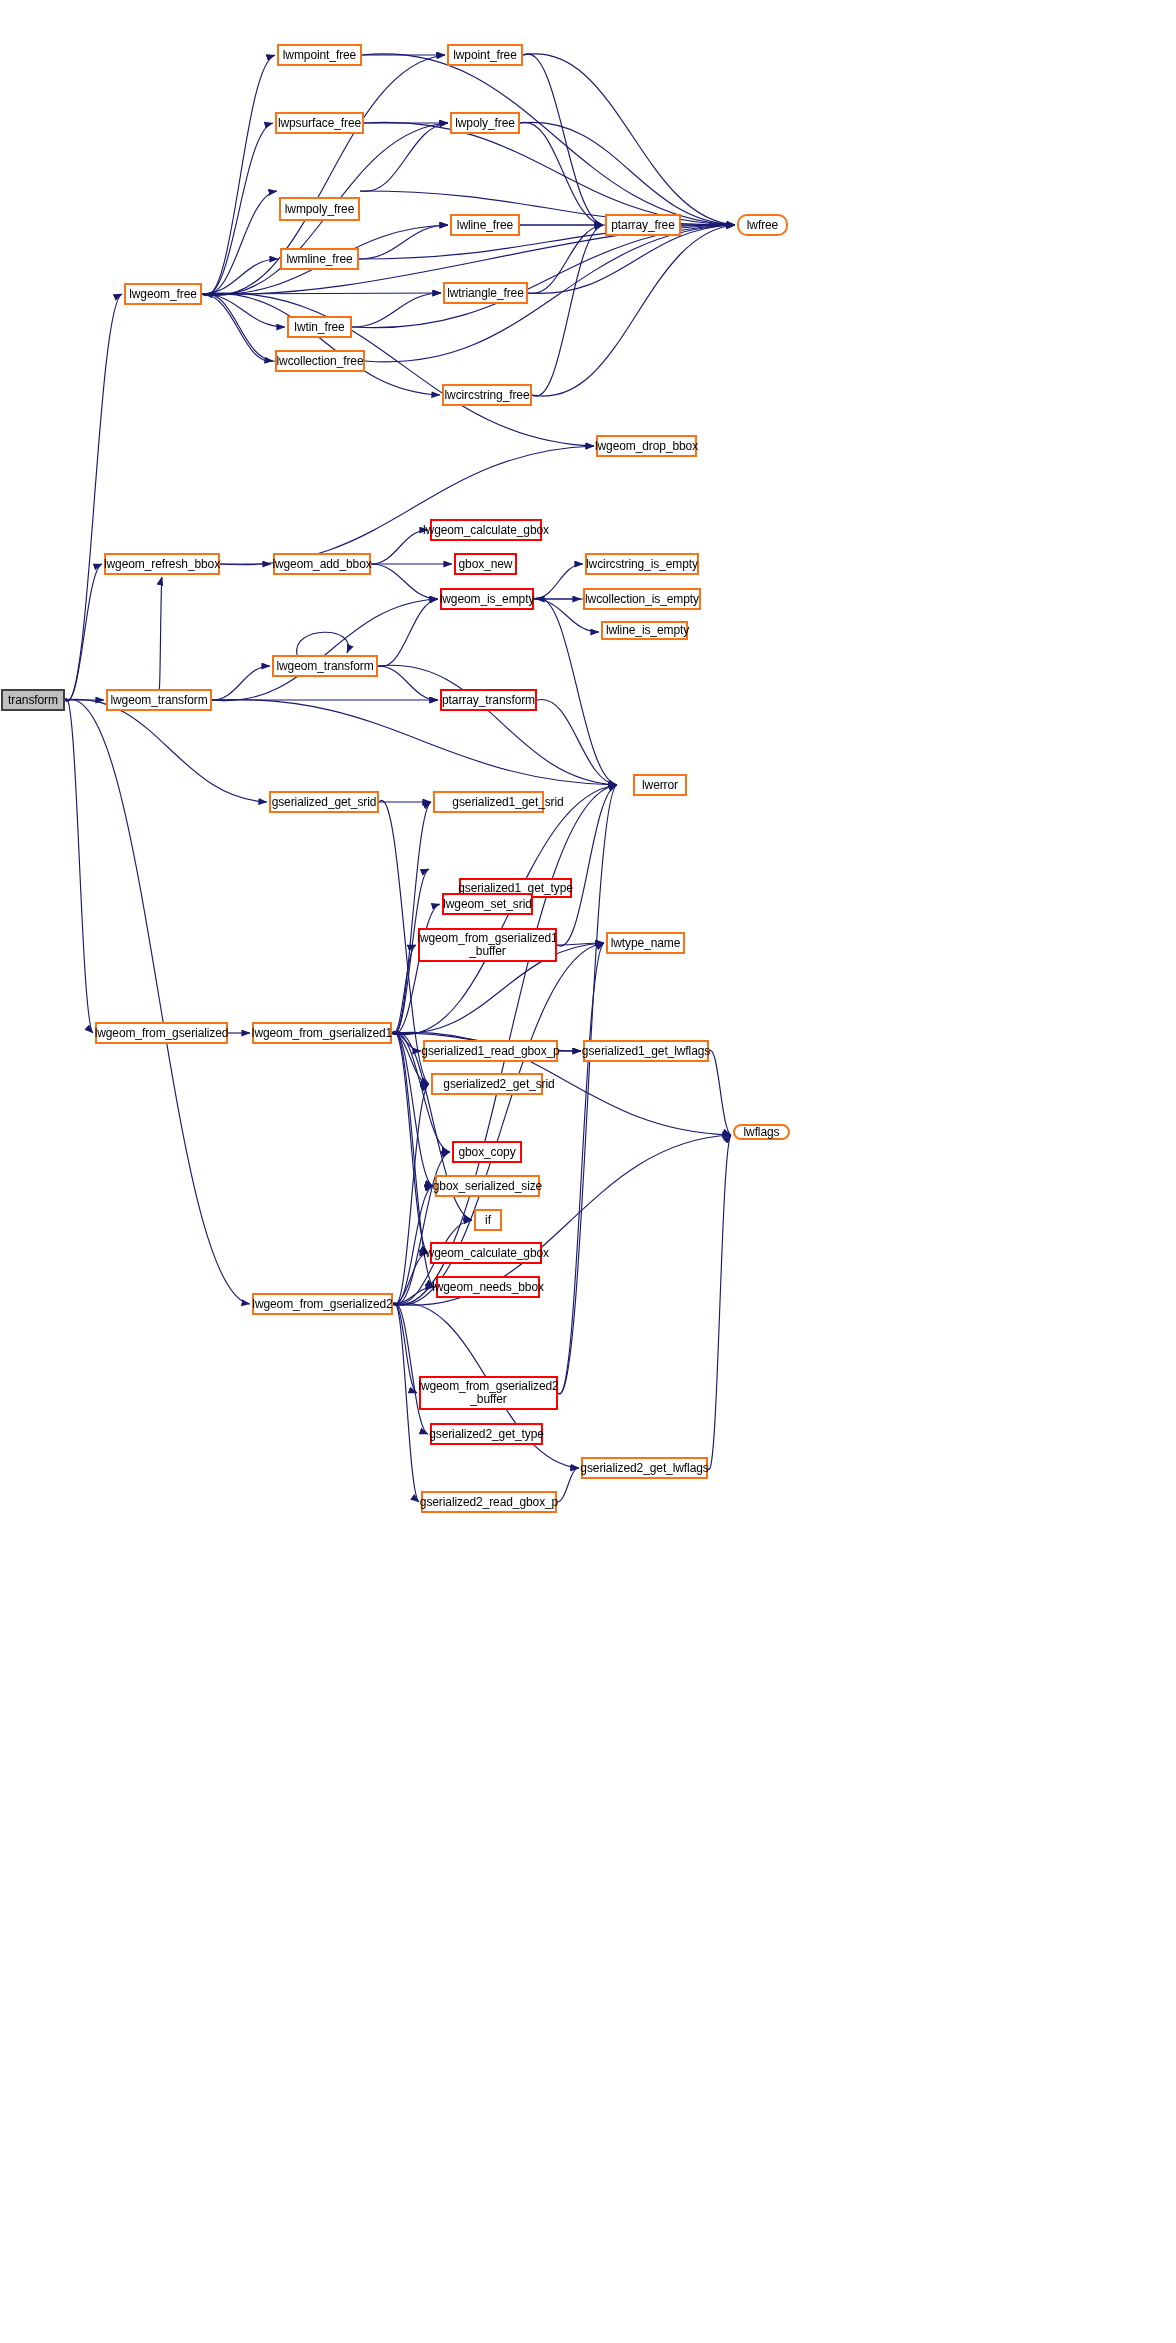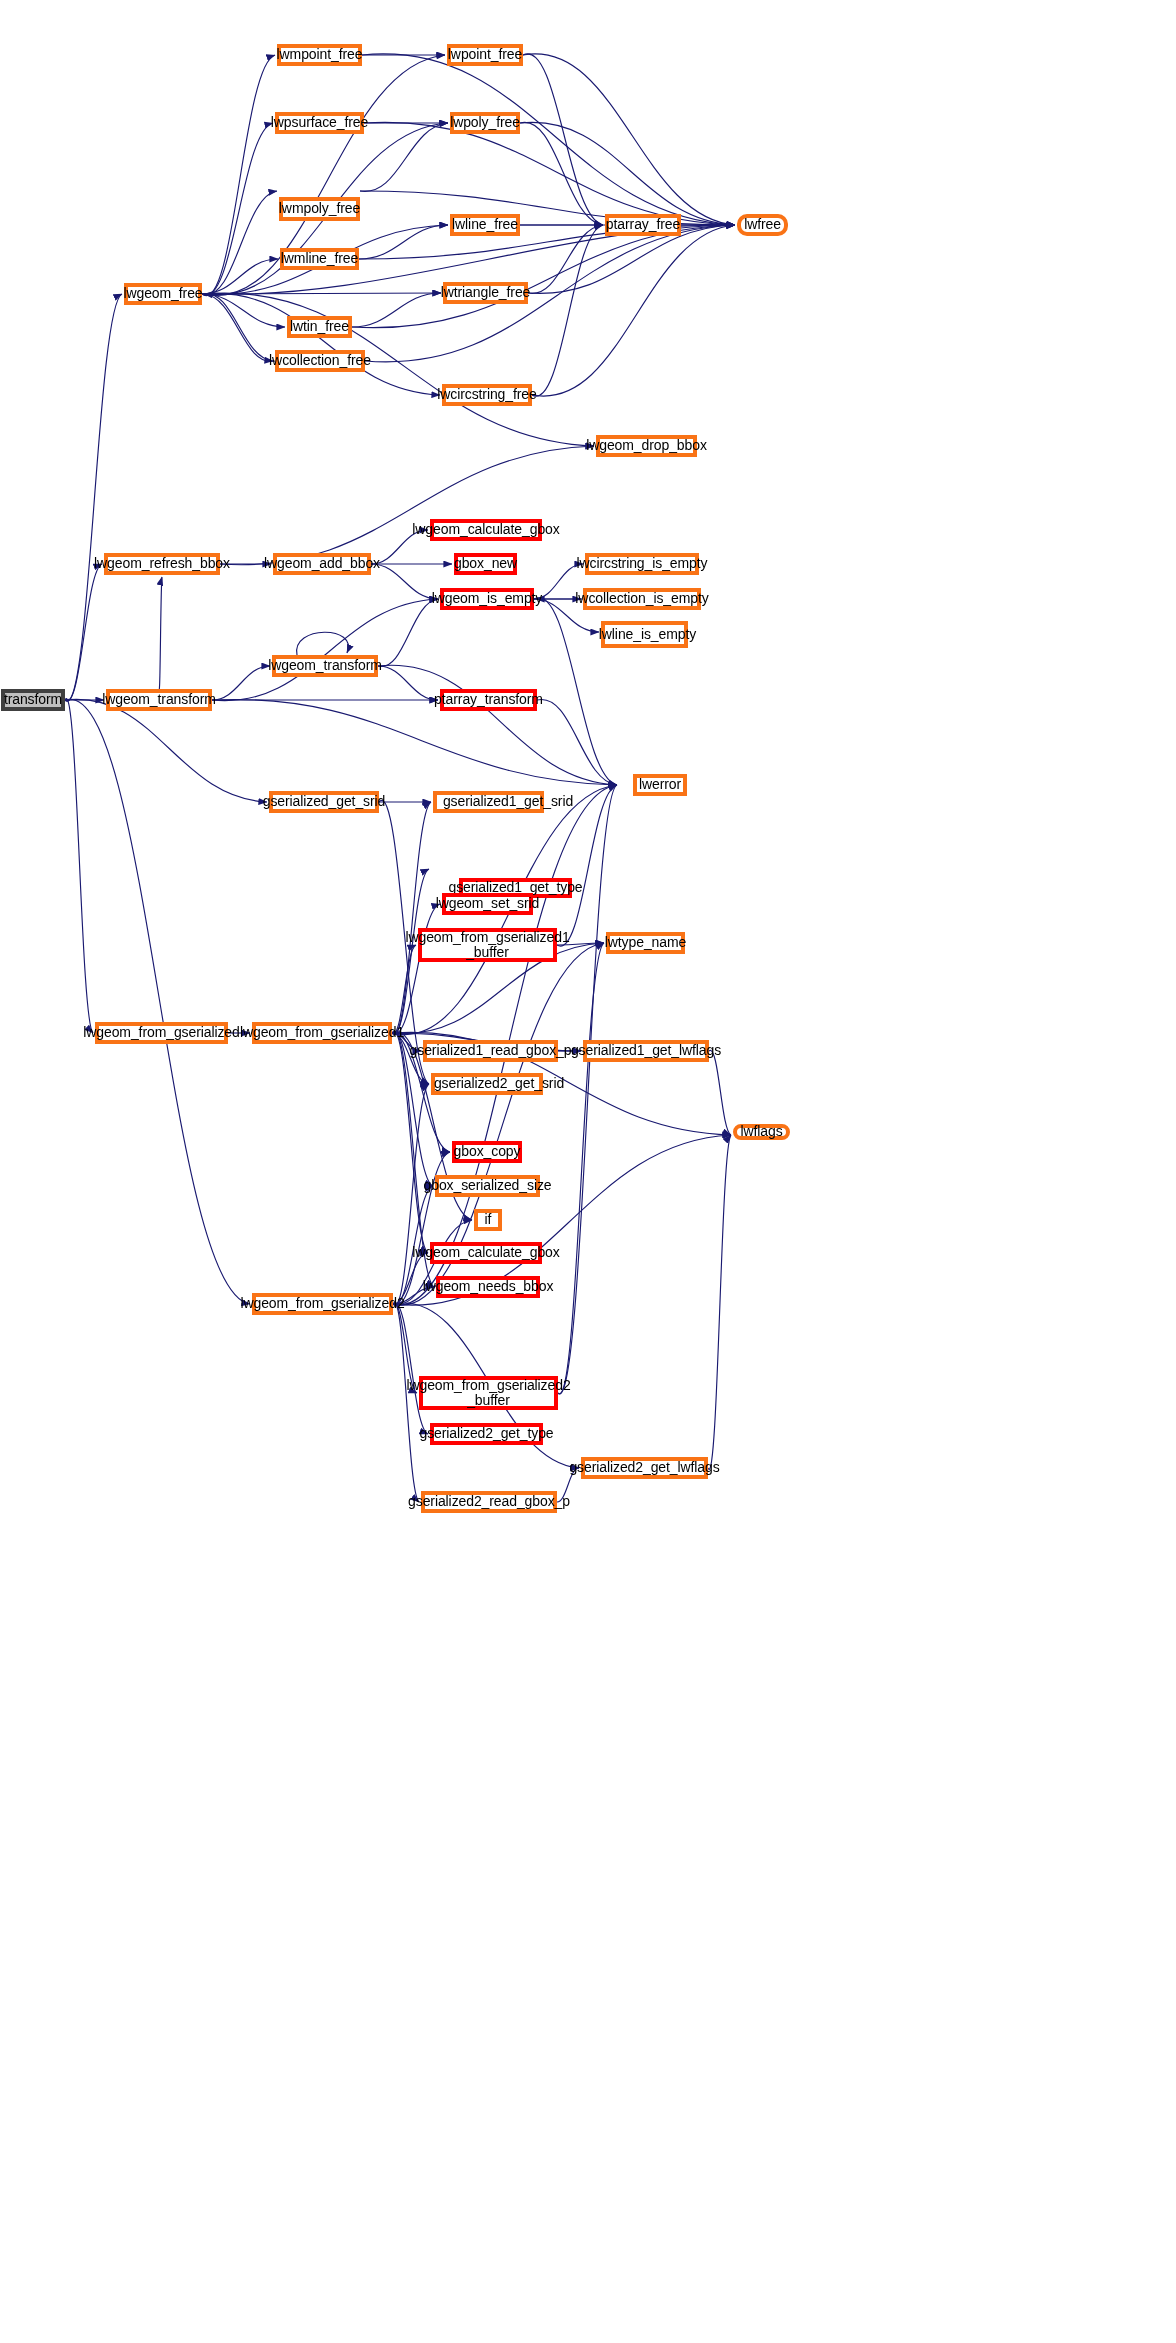--- a/index.html
+++ b/index.html
@@ -25,23 +25,23 @@
     pointer-events: none;
   }
   .node {
     position: absolute;
     box-sizing: border-box;
     display: flex;
     align-items: center;
     justify-content: center;
     text-align: center;
     background: #ffffff;
-    border: 4px solid #f97316;
+    border: 2px solid #f97316;
     color: #000000;
-    font-size: 14px;
+    font-size: 12px;
     line-height: 1.08;
     white-space: pre-line;
     letter-spacing: -0.1px;
     z-index: 5;
   }
   .node.red {
     border-color: #ff0000;
   }
   .node.current {
     background: #bfbfbf;
@@ -180,21 +180,21 @@
     <div class="node" style="left: 443px; top: 282px; width: 85px; height: 22px;">lwtriangle_free</div>
     <div class="node" style="left: 605px; top: 214px; width: 76px; height: 22px;">ptarray_free</div>
     <div class="node" style="left: 737px; top: 214px; width: 51px; height: 22px; border-radius: 10px;">lwfree</div>
     <div class="node" style="left: 596px; top: 435px; width: 101px; height: 22px;">lwgeom_drop_bbox</div>
     <div class="node" style="left: 273px; top: 553px; width: 98px; height: 22px;">lwgeom_add_bbox</div>
     <div class="node red" style="left: 430px; top: 519px; width: 112px; height: 22px;">lwgeom_calculate_gbox</div>
     <div class="node red" style="left: 454px; top: 553px; width: 63px; height: 22px;">gbox_new</div>
     <div class="node red" style="left: 440px; top: 588px; width: 94px; height: 22px;">lwgeom_is_empty</div>
     <div class="node" style="left: 585px; top: 553px; width: 114px; height: 22px;">lwcircstring_is_empty</div>
     <div class="node" style="left: 583px; top: 588px; width: 118px; height: 22px;">lwcollection_is_empty</div>
-    <div class="node" style="left: 601px; top: 621px; width: 87px; height: 27px; padding-left: 6px;">lwline_is_empty</div>
+    <div class="node" style="left: 601px; top: 621px; width: 87px; height: 19px; padding-left: 6px;">lwline_is_empty</div>
     <div class="node" style="left: 272px; top: 655px; width: 106px; height: 22px;">lwgeom_transform</div>
     <div class="node red" style="left: 440px; top: 689px; width: 97px; height: 22px;">ptarray_transform</div>
     <div class="node" style="left: 633px; top: 774px; width: 54px; height: 22px;">lwerror</div>
     <div class="node" style="left: 269px; top: 791px; width: 110px; height: 22px;">gserialized_get_srid</div>
     <div class="node" style="left: 433px; top: 791px; width: 111px; height: 22px; padding-left: 39px;">gserialized1_get_srid</div>
     <div class="node red" style="left: 431px; top: 878px; width: 113px; height: 20px; margin-left: 28px;">gserialized1_get_type</div>
     <div class="node red" style="left: 442px; top: 893px; width: 91px; height: 22px;">lwgeom_set_srid</div>
     <div class="node red" style="left: 418px; top: 928px; width: 139px; height: 34px;">lwgeom_from_gserialized1
 _buffer</div>
     <div class="node" style="left: 606px; top: 932px; width: 79px; height: 22px;">lwtype_name</div>

